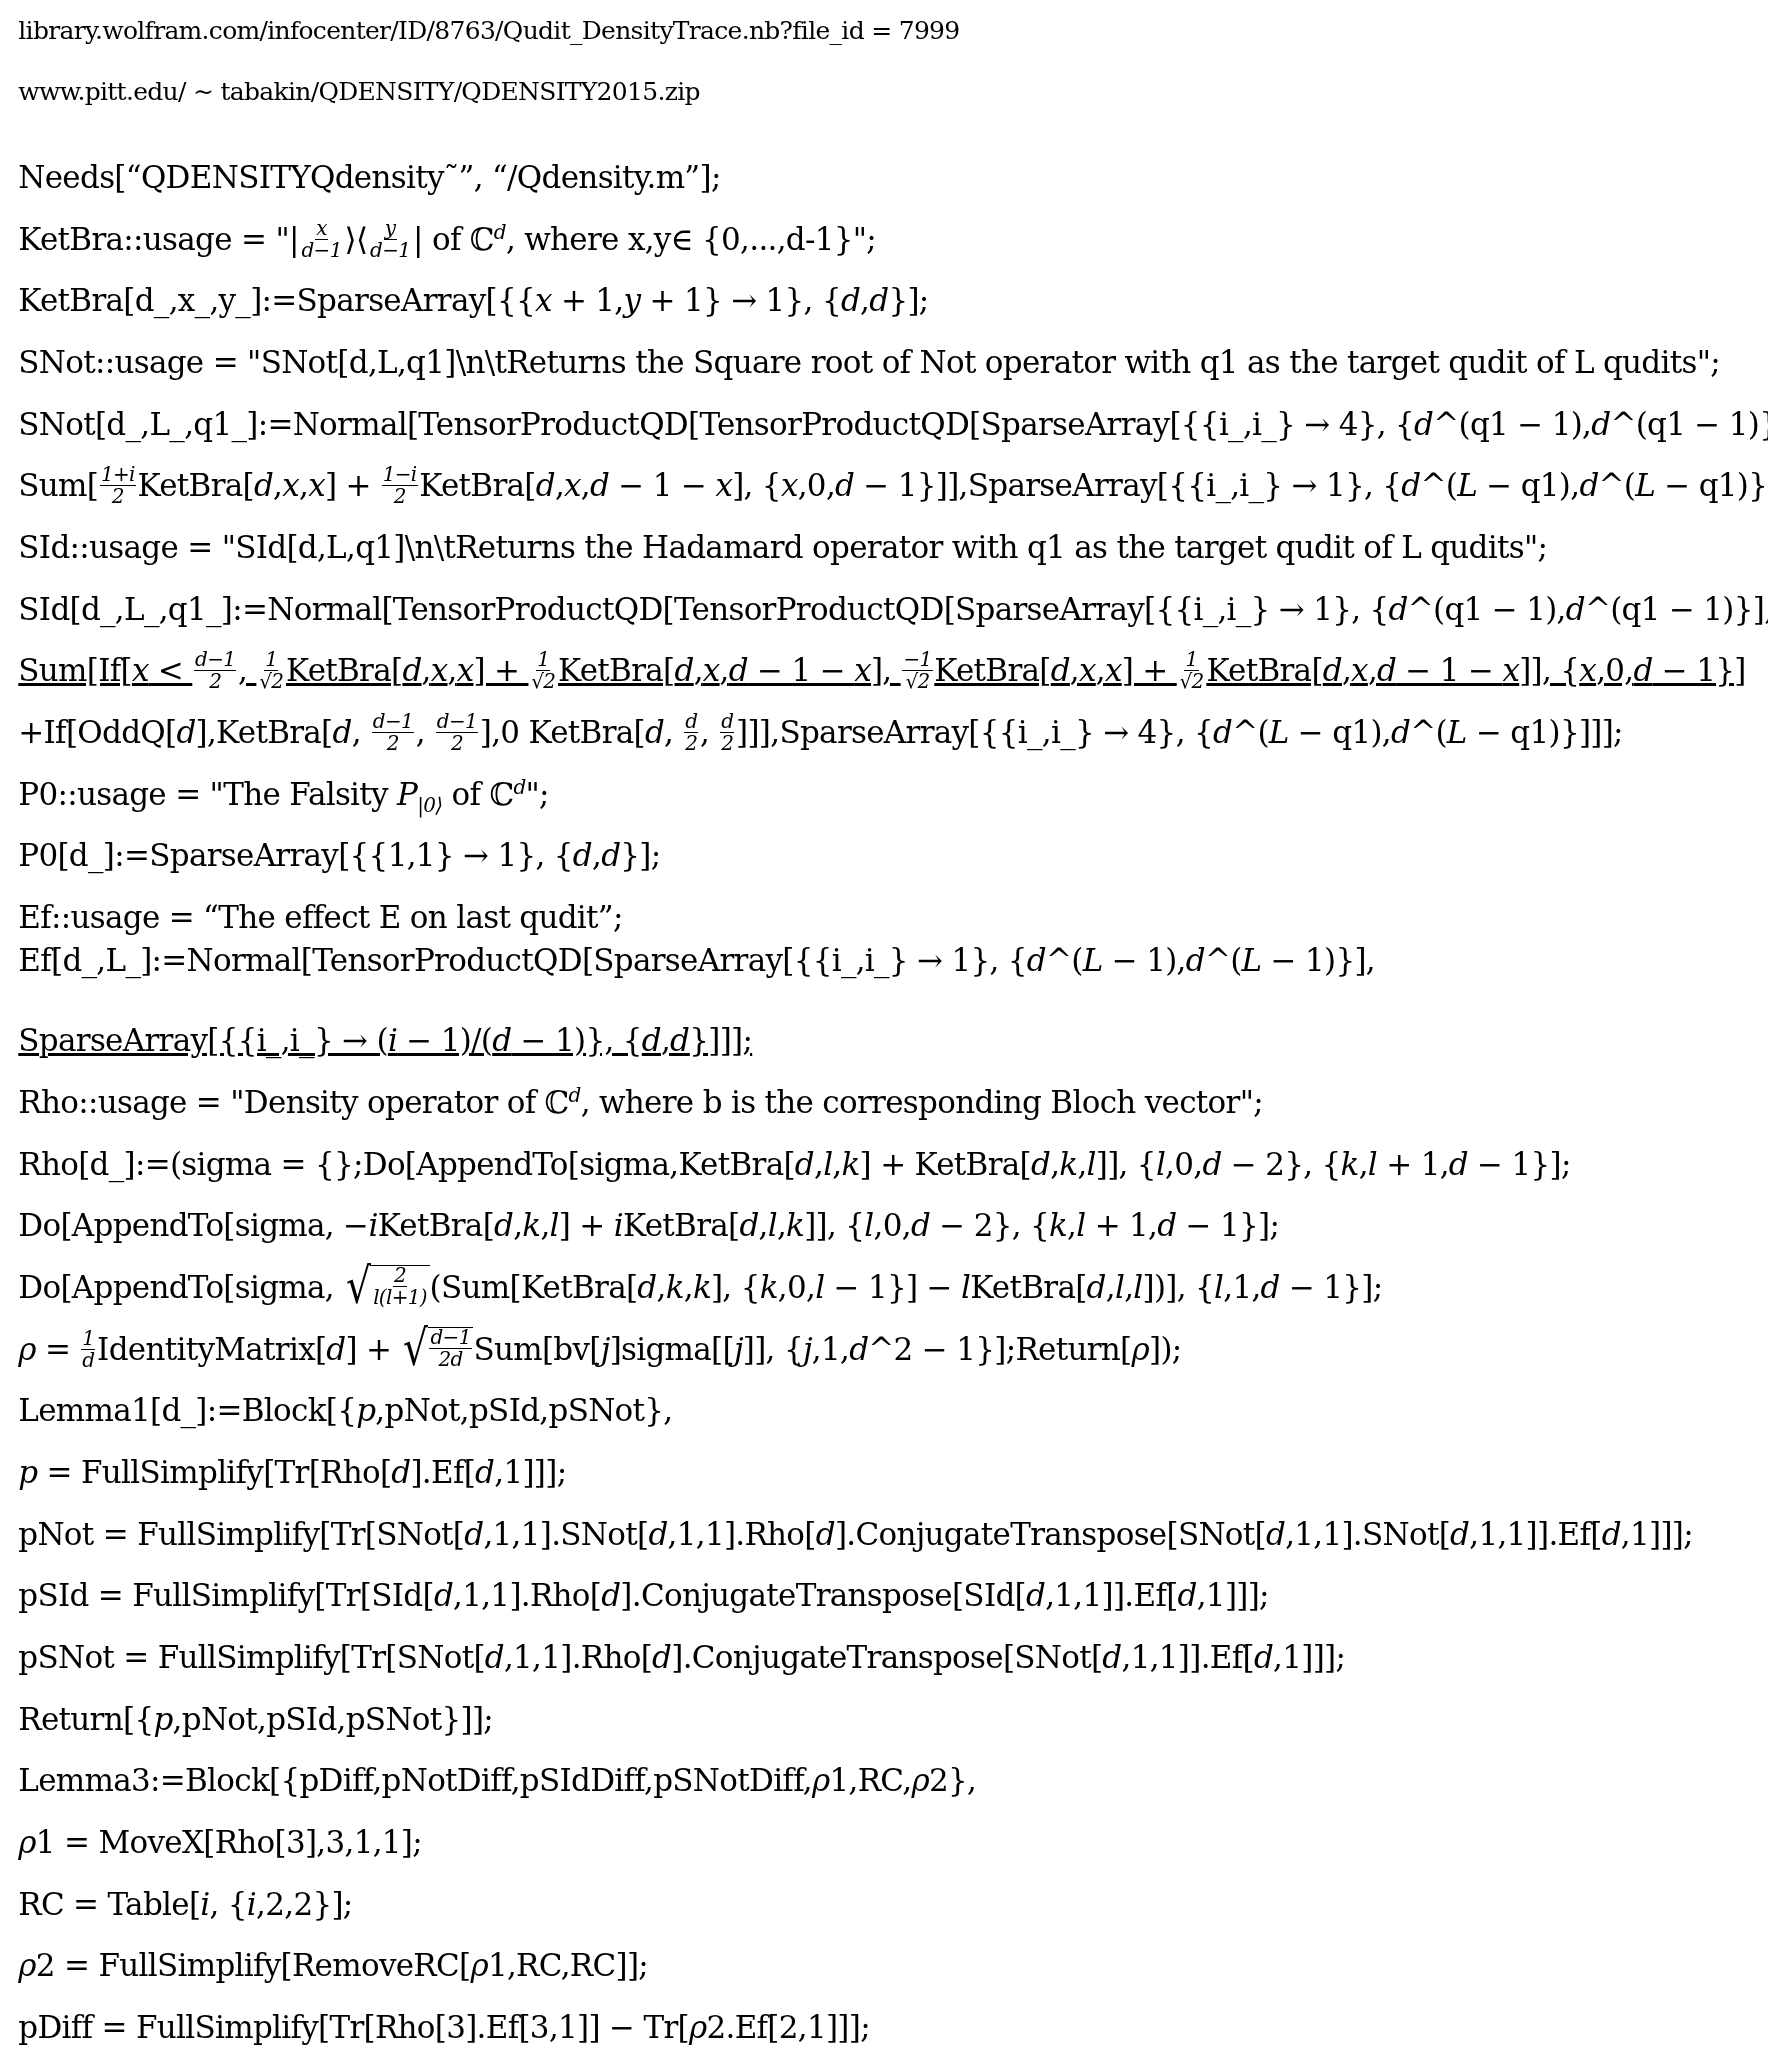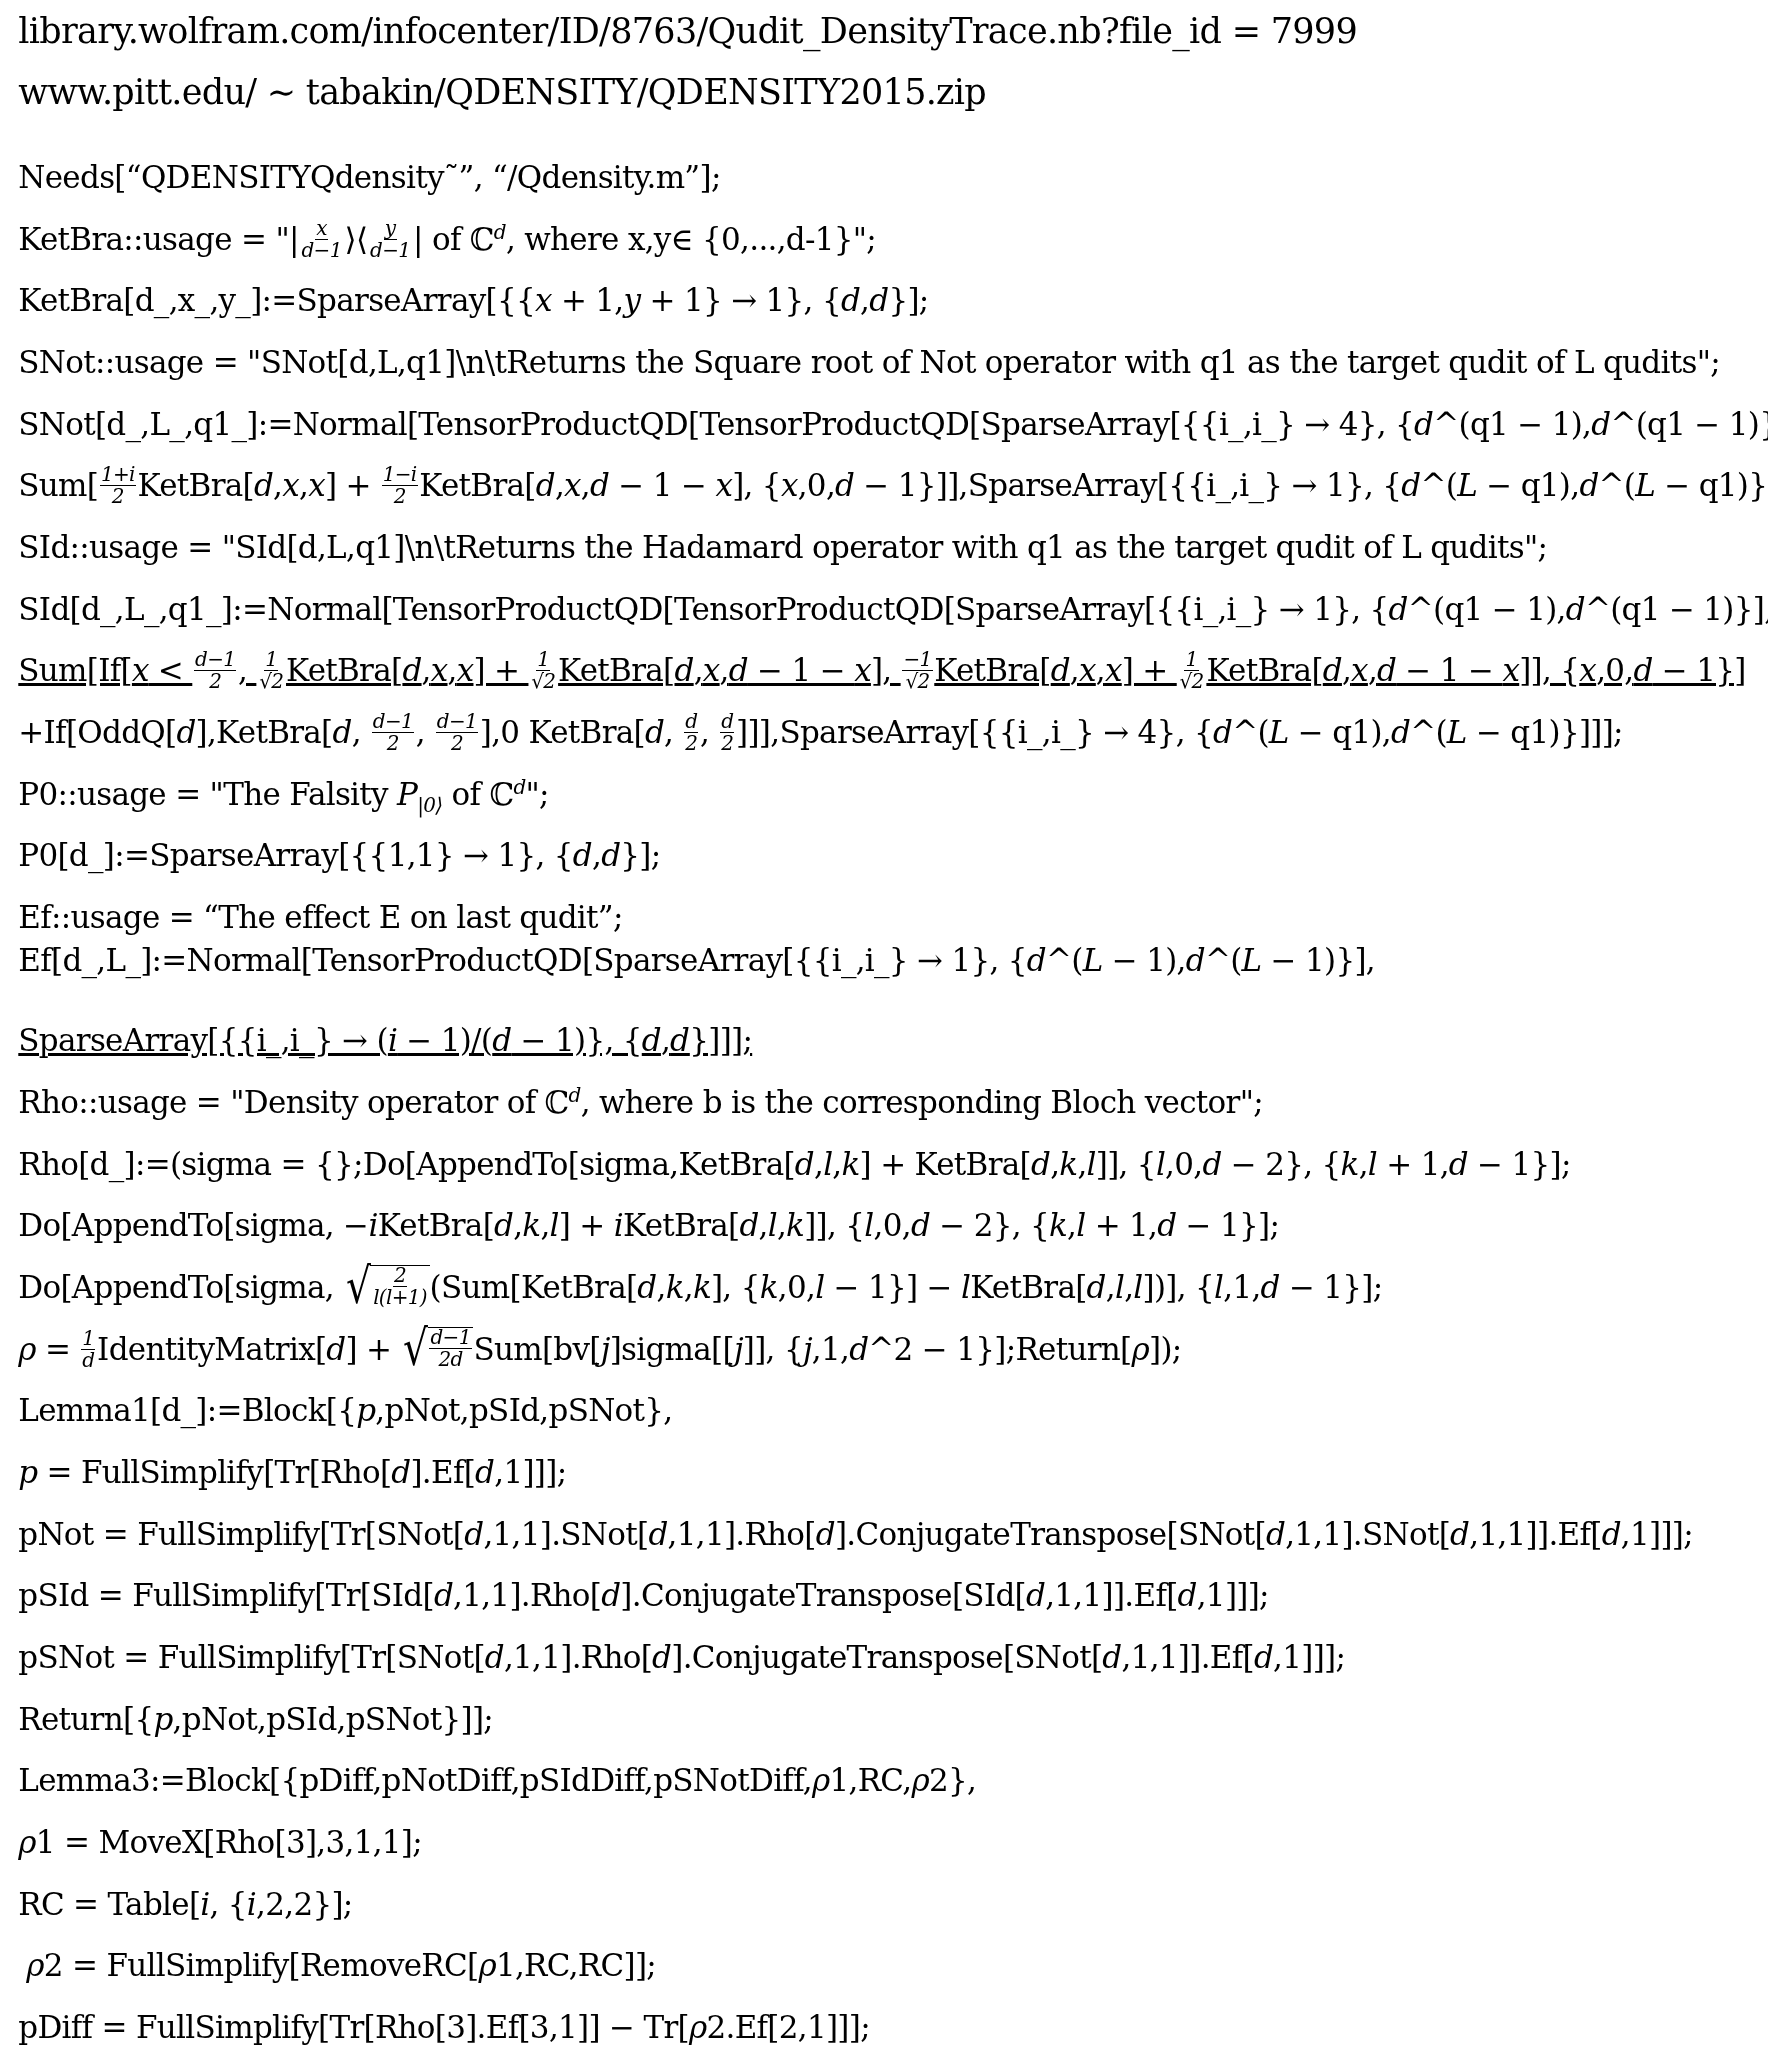--- a/index.html
+++ b/index.html
@@ -7,21 +7,21 @@
     width: 1769px; height: 2066px; position: relative; overflow: hidden;
     font-family: "DejaVu Serif", "Liberation Serif", serif;
     color: #000000;
   }
   .doc { position: absolute; left: 18.3px; top: 0; width: 1744px; }
   .line {
     position: absolute; left: 0; white-space: nowrap;
     font-size: 31px; line-height: 62px; height: 62px;
     letter-spacing: -0.7px;
   }
-  .line.url { font-size: 35px; }
+  .line.url { font-size: 25px; }
   .m { font-style: italic; }
   .frac {
     display: inline-flex; flex-direction: column; align-items: center;
     vertical-align: middle; font-size: 20px; line-height: 21px;
     margin: 0 1.7px; position: relative; top: -2.2px;
   }
   .frac .num { padding: 0 1.1px; border-bottom: 1.7px solid #000; }
   .frac .den { padding: 0 1.1px; }
   .sqrt { display: inline-flex; align-items: stretch; vertical-align: middle; position: relative; top: -2.2px; }
   .sqrt .rad { font-size: 49px; line-height: 44px; transform: scaleX(0.8); margin-right: -3.3px; }
@@ -115,16 +115,16 @@
       </span><span>Sum[bv[</span><span class="m">j</span><span>]sigma[[</span><span class="m">j</span><span>]], {</span><span class="m">j</span><span>,1,</span><span class="m">d</span><span>^2 − 1}];Return[</span><span class="m">ρ</span><span>]);</span></div>
     <div class="line" style="top: 1379px;"><span>Lemma1[d_]:=Block[{</span><span class="m">p</span><span>,pNot,pSId,pSNot},</span></div>
     <div class="line" style="top: 1441px;"><span class="m">p</span><span> = FullSimplify[Tr[Rho[</span><span class="m">d</span><span>].Ef[</span><span class="m">d</span><span>,1]]];</span></div>
     <div class="line" style="top: 1503px;"><span>pNot = FullSimplify[Tr[SNot[</span><span class="m">d</span><span>,1,1].SNot[</span><span class="m">d</span><span>,1,1].Rho[</span><span class="m">d</span><span>].ConjugateTranspose[SNot[</span><span class="m">d</span><span>,1,1].SNot[</span><span class="m">d</span><span>,1,1]].Ef[</span><span class="m">d</span><span>,1]]];</span></div>
     <div class="line" style="top: 1564px;"><span>pSId = FullSimplify[Tr[SId[</span><span class="m">d</span><span>,1,1].Rho[</span><span class="m">d</span><span>].ConjugateTranspose[SId[</span><span class="m">d</span><span>,1,1]].Ef[</span><span class="m">d</span><span>,1]]];</span></div>
     <div class="line" style="top: 1626px;"><span>pSNot = FullSimplify[Tr[SNot[</span><span class="m">d</span><span>,1,1].Rho[</span><span class="m">d</span><span>].ConjugateTranspose[SNot[</span><span class="m">d</span><span>,1,1]].Ef[</span><span class="m">d</span><span>,1]]];</span></div>
     <div class="line" style="top: 1688px;"><span>Return[{</span><span class="m">p</span><span>,pNot,pSId,pSNot}]];</span></div>
     <div class="line" style="top: 1749px;"><span>Lemma3:=Block[{pDiff,pNotDiff,pSIdDiff,pSNotDiff,</span><span class="m">ρ</span><span>1,RC,</span><span class="m">ρ</span><span>2},</span></div>
     <div class="line" style="top: 1811px; text-align: center;"><span class="m">ρ</span><span>1 = MoveX[Rho[3],3,1,1];</span></div>
     <div class="line" style="top: 1873px;"><span>RC = Table[</span><span class="m">i</span><span>, {</span><span class="m">i</span><span>,2,2}];</span></div>
-    <div class="line" style="top: 1934px; margin-left: 8px;"><span class="m">ρ</span><span>2 = FullSimplify[RemoveRC[</span><span class="m">ρ</span><span>1,RC,RC]];</span></div>
+    <div class="line" style="top: 1934px;"><span class="m">ρ</span><span>2 = FullSimplify[RemoveRC[</span><span class="m">ρ</span><span>1,RC,RC]];</span></div>
     <div class="line" style="top: 1996px;"><span>pDiff = FullSimplify[Tr[Rho[3].Ef[3,1]] − Tr[</span><span class="m">ρ</span><span>2.Ef[2,1]]];</span></div>
   </div>
 
 
 </body></html>

